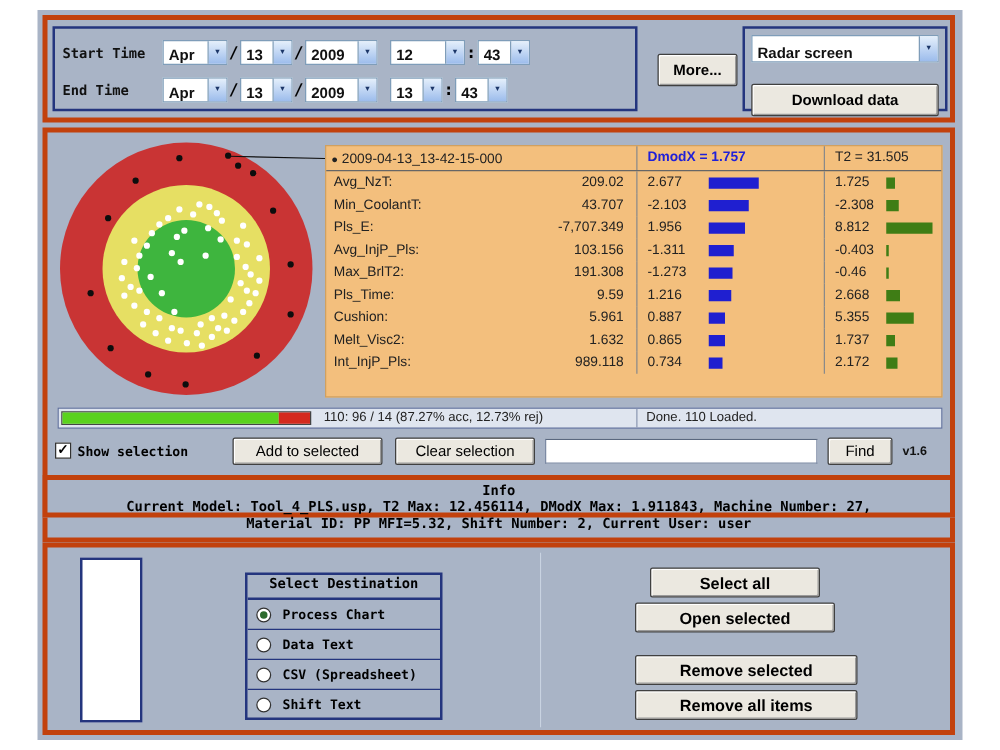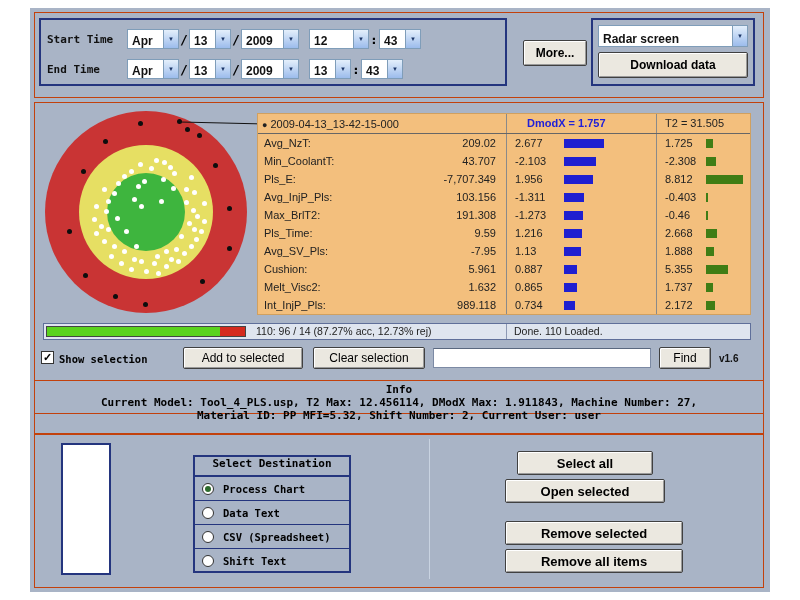--- a/index.html
+++ b/index.html
@@ -1,20 +1,20 @@
 <!DOCTYPE html>
 <html><head>
 <meta charset="utf-8">
 <style>
   * { margin:0; padding:0; box-sizing:border-box; }
   html,body { width:800px; height:600px; background:#ffffff; overflow:hidden;
               font-family:"Liberation Sans", sans-serif; }
   .app { position:absolute; left:30px; top:8px; width:740px; height:584px; background:#a9b4c6; }
 
-  .panel { position:absolute; left:4px; width:730px; border:1px solid #c2410c; background:#a9b4c6; }
+  .panel { position:absolute; left:4px; width:730px; border:4px solid #c2410c; background:#a9b4c6; }
   .panel-top    { top:4px;   height:86px;  }
   .panel-chart  { top:94px;  height:332px; }
   .panel-info   { top:372px; height:34px;  }
   .panel-bottom { top:426px; height:154px; }
 
   
   .time-box { position:absolute; left:4px; top:5px; width:468px; height:68px; border:2px solid #24357e; }
   .time-row { position:absolute; left:6px; height:24px; display:flex; align-items:center; }
   #time-row-0 { top:7px; } #time-row-1 { top:37px; }
   .time-label { width:80px; font:bold 11px "DejaVu Sans Mono", monospace; color:#111; }
@@ -26,40 +26,40 @@
                  justify-content:center; color:#1c3668; }
   .sep { display:inline-block; min-width:10px; text-align:center;
          font:bold 13px "DejaVu Sans Mono", monospace; }
   .btn { background:#ebe8e0; border:1px solid #404040; border-radius:2px; color:#000;
          box-shadow:inset 1px 1px 0 #fff, inset -1px -1px 0 #9a9a9a;
          font:bold 12px "Liberation Sans", sans-serif; cursor:pointer; }
   .more-btn { position:absolute; left:488px; top:27px; width:64px; height:26px; }
   .right-box { position:absolute; left:556px; top:5px; width:164px; height:68px;
                border:2px solid #24357e; padding:5px; }
   .screen-combo { width:150px; height:22px; }
-  .dl-btn { width:150px; height:26px; margin-top:5px; }
+  .dl-btn { width:150px; height:26px; margin-top:16px; }
 
   
   .radar-wrap { position:absolute; left:10px; top:8px; width:202px; height:202px; }
   .ring { position:absolute; border-radius:50%; }
   .ring-outer { left:0; top:0; width:202px; height:202px; background:#c93434; }
   .ring-mid   { left:34px; top:34px; width:134px; height:134px; background:#e6df63; }
   .ring-inner { left:62px; top:62px; width:78px; height:78px; background:#3eb53e; }
   .dot { position:absolute; width:5px; height:5px; border-radius:50%; }
   .wdot { background:#ffffff; }
   .bdot { background:#0d0d0d; }
   .connector { position:absolute; left:0; top:0; pointer-events:none; }
 
   .datatable { position:absolute; left:222px; top:10px; width:494px; height:202px;
                background:#f3bf7d; border:1px solid #d0a060; font:11px "Liberation Sans", sans-serif; color:#222; }
   .thead { display:grid; grid-template-columns:248px 150px 1fr; height:20px; align-items:center;
            border-bottom:1px solid #666; }
   .thead-ts { padding-left:4px; white-space:nowrap; }
   .hdot { font-size:9px; margin-right:3px; }
-  .thead-dx { border-left:1px solid #8a8a8a; padding-left:20px; height:100%; line-height:19px;
+  .thead-dx { border-left:1px solid #8a8a8a; padding-left:8px; height:100%; line-height:19px;
               color:#2020d8; font-weight:bold; }
   .thead-t2 { border-left:1px solid #8a8a8a; padding-left:8px; height:100%; line-height:19px; }
   .trow { display:grid; grid-template-columns:148px 100px 58px 92px 50px 1fr; height:18px; align-items:center; }
   .tname { padding-left:6px; white-space:nowrap; }
   .tval  { text-align:right; padding-right:10px; }
   .tsep  { border-left:1px solid #8a8a8a; padding-left:8px; height:100%; line-height:18px; }
   .tbar  { display:flex; align-items:center; height:100%; }
   .bar   { display:inline-block; height:9px; }
   .bar.blue  { background:#1f1fd0; }
   .bar.green { background:#3f7d15; }
@@ -342,32 +342,20 @@
             <span class="tsep">1.216</span>
             <span class="tbar">
               <i class="bar blue" style="width: 18.24px;"></i>
             </span>
             <span class="tsep">2.668</span>
             <span class="tbar">
               <i class="bar green" style="width: 11.2056px;"></i>
             </span>
           </div>
           <div class="trow">
-            <span class="tname">Avg_SV_Pls:</span>
-            <span class="tval">-7.95</span>
-            <span class="tsep">1.13</span>
-            <span class="tbar">
-              <i class="bar blue" style="width: 16.95px;"></i>
-            </span>
-            <span class="tsep">1.888</span>
-            <span class="tbar">
-              <i class="bar green" style="width: 7.9296px;"></i>
-            </span>
-          </div>
-          <div class="trow">
             <span class="tname">Cushion:</span>
             <span class="tval">5.961</span>
             <span class="tsep">0.887</span>
             <span class="tbar">
               <i class="bar blue" style="width: 13.305px;"></i>
             </span>
             <span class="tsep">5.355</span>
             <span class="tbar">
               <i class="bar green" style="width: 22.491px;"></i>
             </span>

